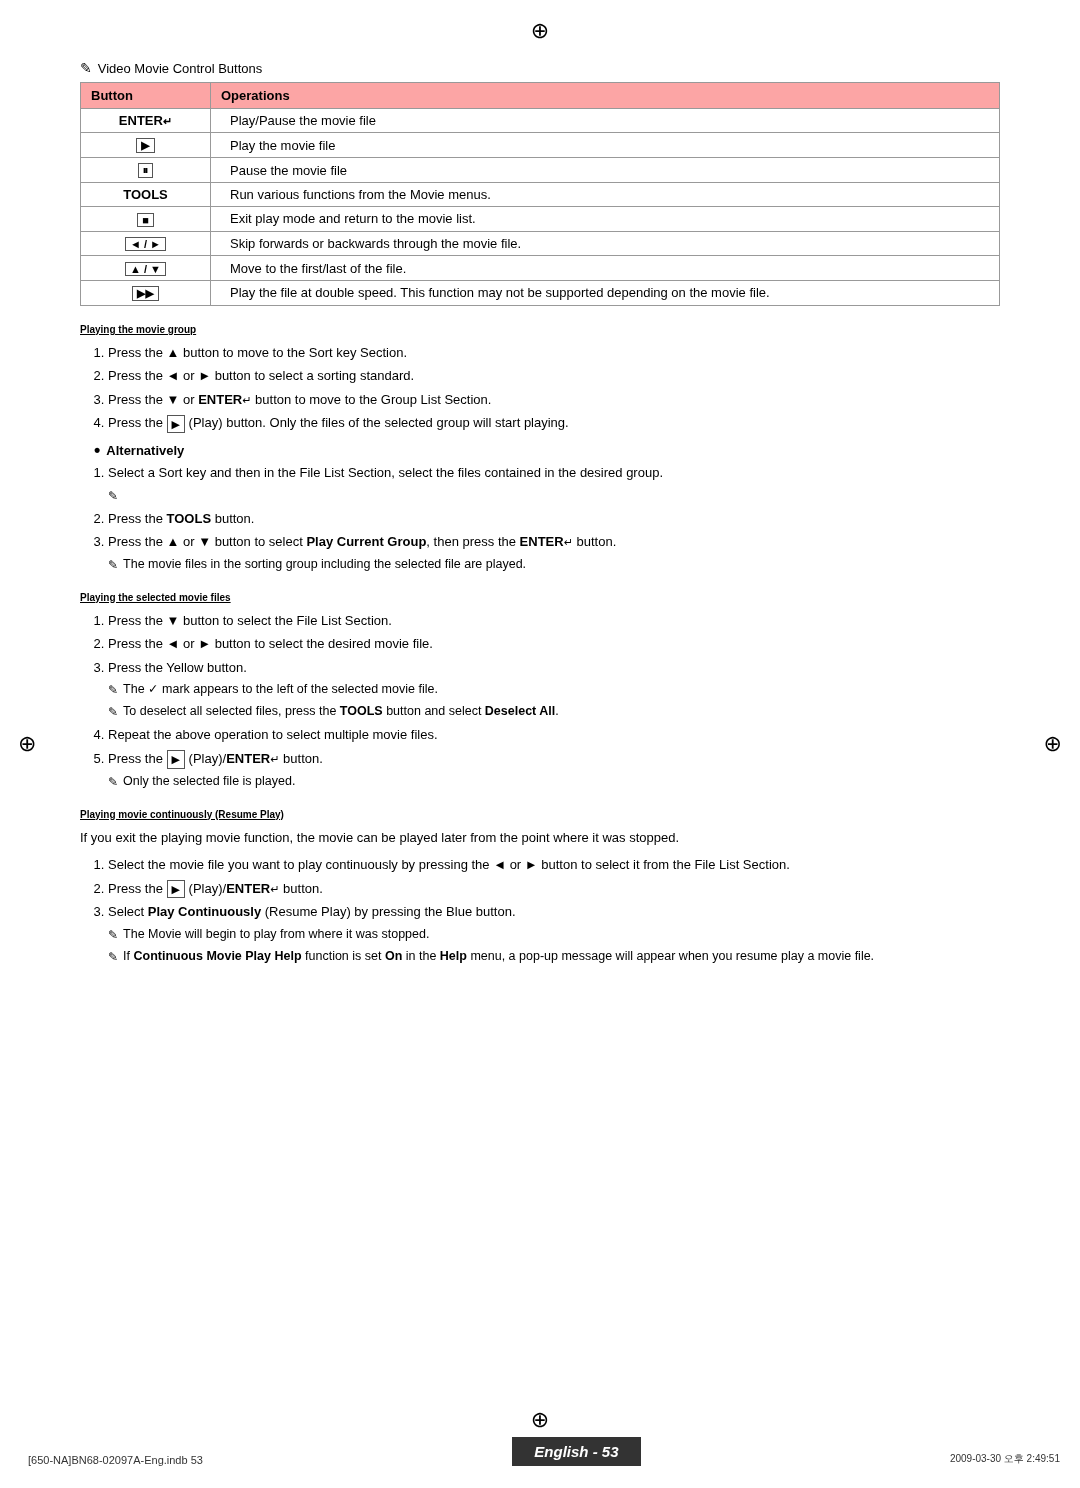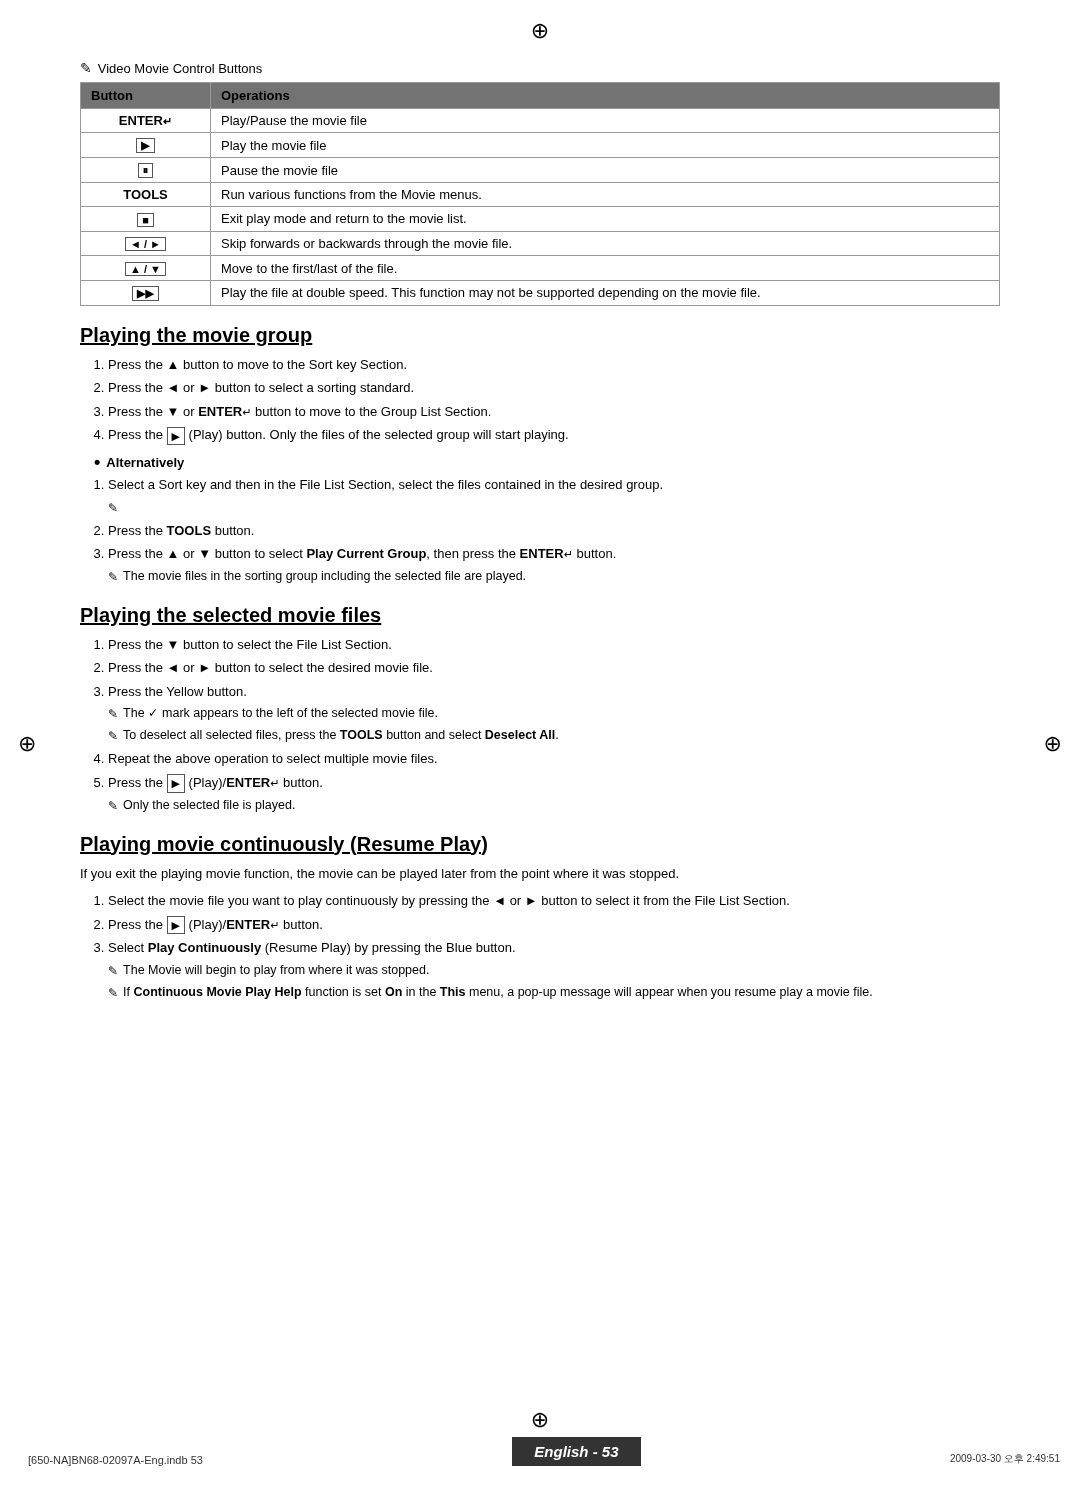--- a/index.html
+++ b/index.html
@@ -59,43 +59,43 @@
       align-items: center;
       gap: 6px;
     }
     table {
       width: 100%;
       border-collapse: collapse;
       margin-bottom: 18px;
       font-size: 13px;
     }
     table th {
-      background: #737373;
+      background: #fca5a5;
       border: 1px solid #999;
       padding: 5px 10px;
       text-align: left;
       font-weight: bold;
     }
     table td {
       border: 1px solid #999;
-      padding: 4px 10px;
+      padding: 4px 19px;
       vertical-align: middle;
     }
     table td.btn-col {
       width: 130px;
       text-align: center;
       font-weight: bold;
     }
     table td.ops-col {
       width: auto;
     }
 
     
     .section-heading {
-      font-size: 20px;
+      font-size: 10px;
       font-weight: bold;
       text-decoration: underline;
       margin-top: 18px;
       margin-bottom: 8px;
     }
 
     
     ol {
       margin-left: 28px;
       margin-bottom: 6px;
@@ -300,21 +300,21 @@
   <ol>
     <li>Select the movie file you want to play continuously by pressing the ◄ or ► button to select it from the File List Section.</li>
     <li>Press the <span class="inline-btn">▶</span> (Play)/<b>ENTER</b><span style="font-size:11px;">↵</span> button.</li>
     <li>Select <b>Play Continuously</b> (Resume Play) by pressing the Blue button.
       <div class="note-line" style="margin-left:0; margin-top:3px;">
         <span class="note-icon">✎</span>
         <span>The Movie will begin to play from where it was stopped.</span>
       </div>
       <div class="note-line" style="margin-left:0; margin-top:2px;">
         <span class="note-icon">✎</span>
-        <span>If <b>Continuous Movie Play Help</b> function is set <b>On</b> in the <b>This</b> menu, a pop-up message will appear when you resume play a movie file.</span>
+        <span>If <b>Continuous Movie Play Help</b> function is set <b>On</b> in the <b>Help</b> menu, a pop-up message will appear when you resume play a movie file.</span>
       </div>
     </li>
   </ol>
 
   <div class="bottom-center-icon">⊕</div>
 
   <div class="footer">
     <div class="footer-left">
       <span>[650-NA]BN68-02097A-Eng.indb  53</span>
     </div>

